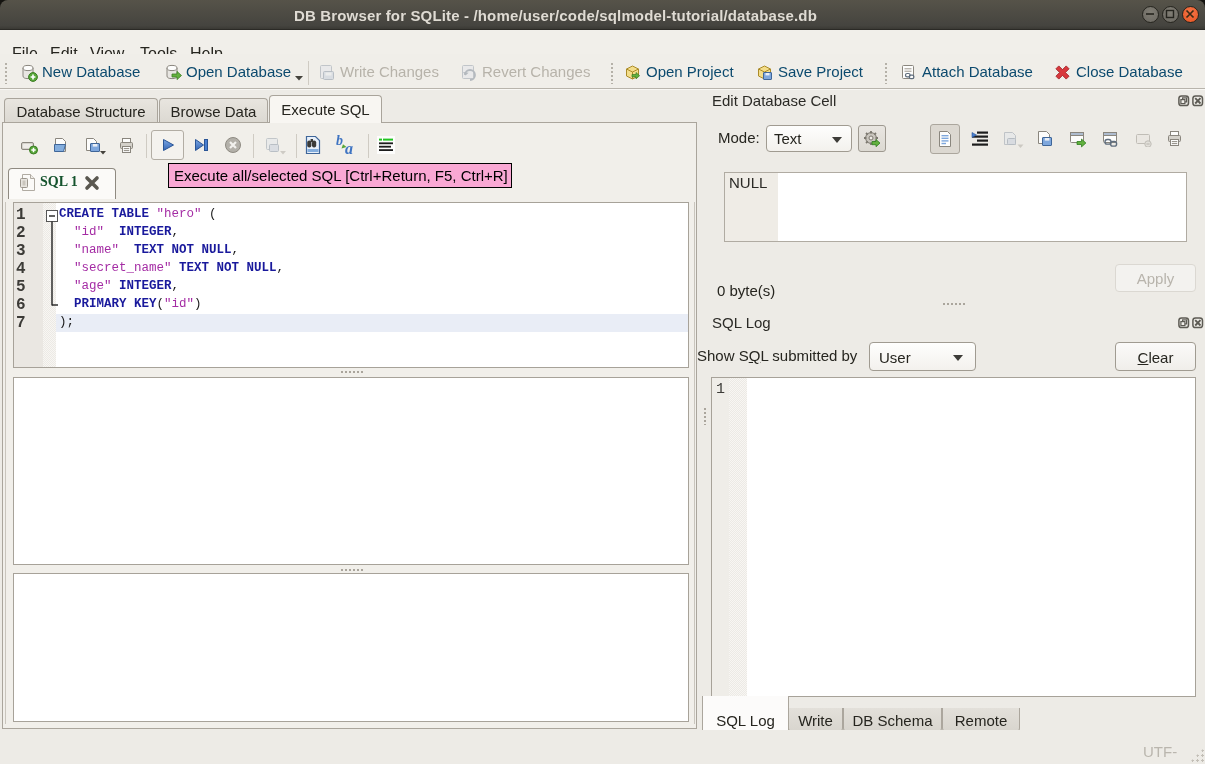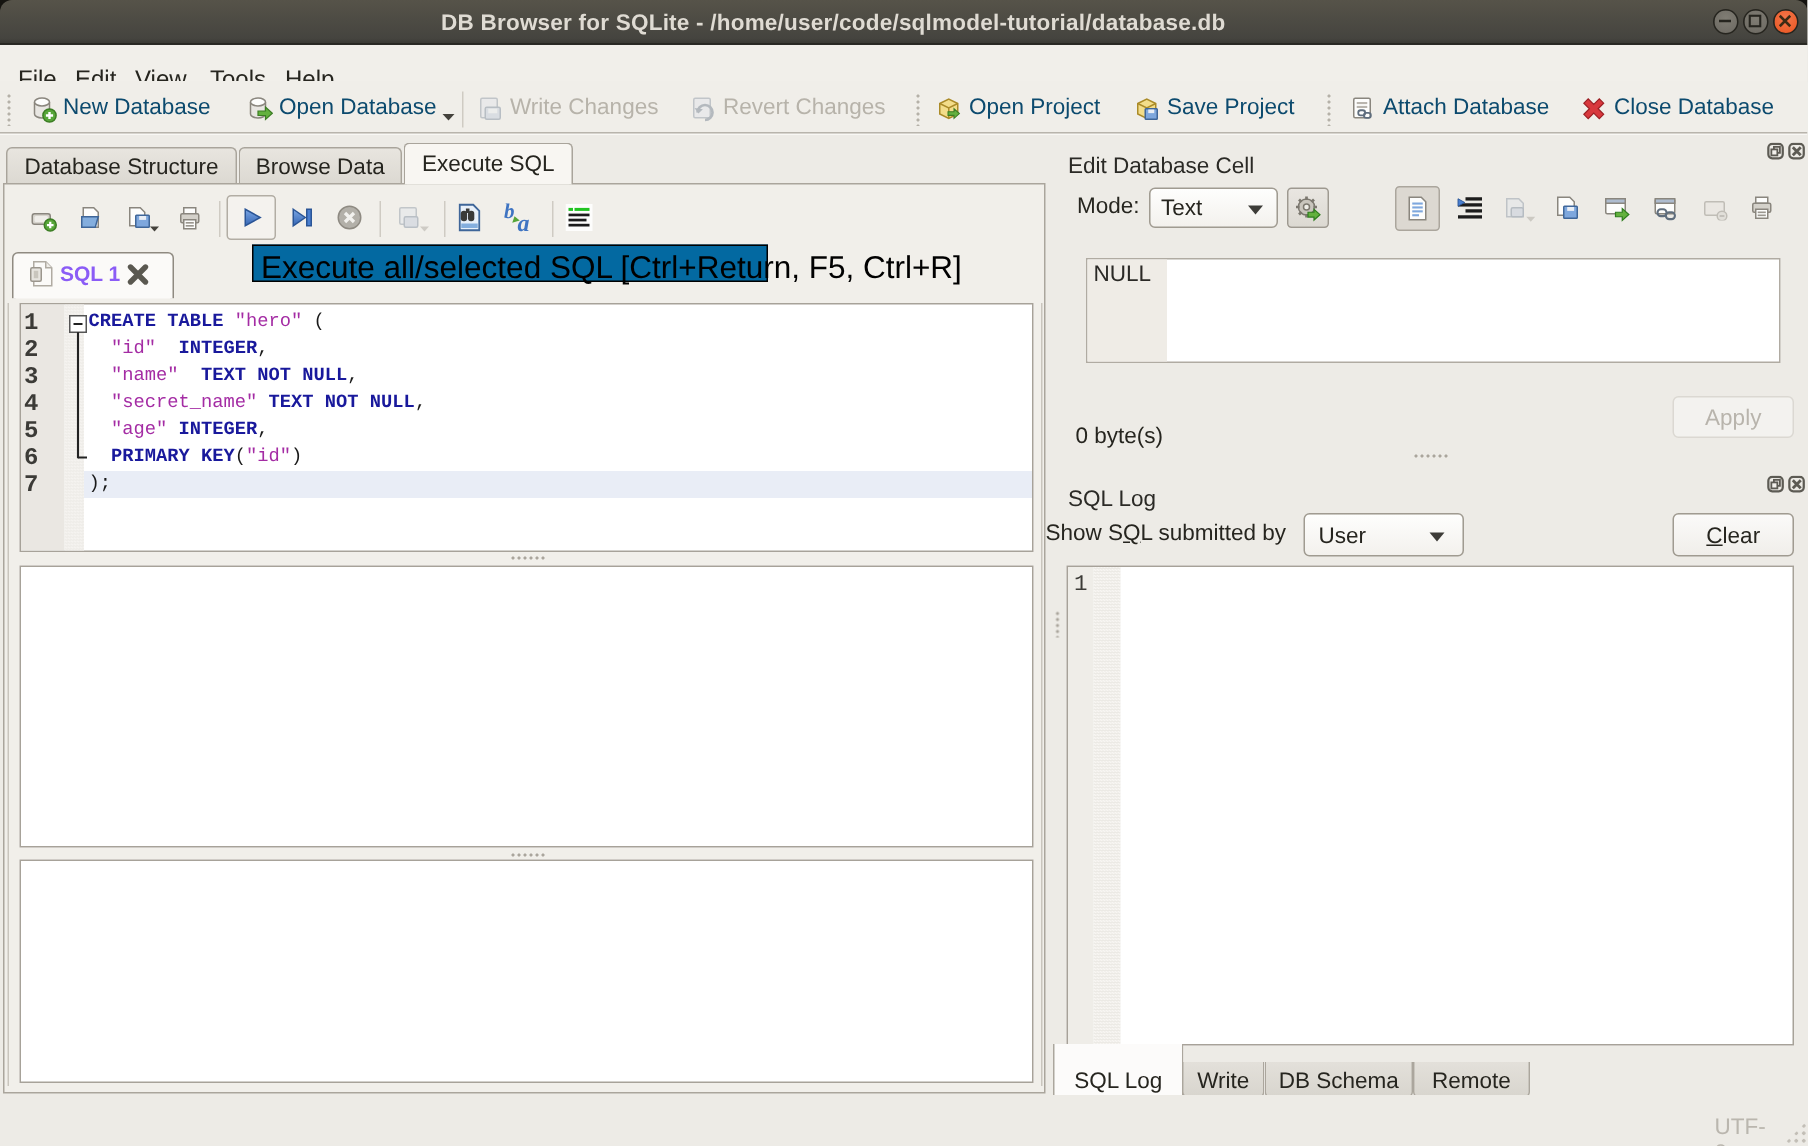--- a/index.html
+++ b/index.html
@@ -34,21 +34,21 @@
   .splitdots{background-image:radial-gradient(circle,#aaa59c 1px,transparent 1.1px);background-size:4px 4px;}
   
   #edgutter{background:#eae7e2;}
   #edfold{background:repeating-conic-gradient(#f8f6f3 0% 25%, #eceae5 0% 50%);background-size:2px 2px;}
   .lnum{position:absolute;left:16px;font-family:"Liberation Mono",monospace;font-size:16px;font-weight:bold;color:#3c3b37;line-height:18px;}
   .cline{position:absolute;left:59px;font-family:"Liberation Mono",monospace;font-size:12.5px;white-space:pre;color:#1a1a1a;line-height:18px;}
   .kw{color:#19199c;font-weight:bold;}
   .str{color:#a42ca4;}
   #curline{background:#e9edf6;}
   
-  .dockhdr{font-size:15px;color:#2b2a26;margin-top:10px;}
+  .dockhdr{font-size:15px;color:#2b2a26;}
   .combo{box-sizing:border-box;background:linear-gradient(#fefefd,#f3f1ed);border:1px solid #a09b91;border-radius:4px;font-size:15px;color:#26251f;}
   .combo .arr{position:absolute;width:0;height:0;border-left:5px solid transparent;border-right:5px solid transparent;border-top:6px solid #3d3c38;}
   .btn{box-sizing:border-box;background:linear-gradient(#fbfaf9,#f0eeea);border:1px solid #a09b91;border-radius:4px;font-size:15px;color:#26251f;text-align:center;}
   .btn.disabled{background:#f3f2ef;border-color:#dbd8d2;color:#b8b4ac;}
   .smalltext{font-size:15px;color:#26251f;}
   
   .btab{box-sizing:border-box;top:708px;height:24px;background:linear-gradient(#e3e0da,#d8d5ce);border:1px solid #aba69d;border-top:0;border-radius:0 0 4px 4px;font-size:15px;color:#26251f;text-align:center;padding-top:4px;}
   .btab.active{top:696px;height:38px;background:#fcfbfa;border-top:0;padding-top:16px;}
   #statusbar{left:0;top:730px;width:1205px;height:34px;background:#edebe6;}
 </style>
@@ -227,30 +227,30 @@
   <div class="abs tbsep" style="left:368px;top:134px"></div>
   <svg class="abs" style="left:377px;top:136px" width="19" height="19">
     <rect x="0" y="0" width="18" height="18" fill="#fdfdfc"></rect>
     <rect x="2" y="2.6" width="3" height="2" fill="#21c421"></rect>
     <rect x="6" y="2.6" width="10" height="2" fill="#21c421"></rect>
     <rect x="2" y="6.4" width="14" height="1.8" fill="#1c1c1c"></rect>
     <rect x="2" y="9.8" width="12" height="1.8" fill="#1c1c1c"></rect>
     <rect x="2" y="13.2" width="14" height="1.8" fill="#1c1c1c"></rect>
   </svg>
 
-  <div class="abs" style="left:168px;top:163px;width:344px;height:25px;box-sizing:border-box;background:#0369a1;border:1px solid #000;font-size:21px;color:#000;padding:3px 0 0 5px;white-space:nowrap;">Execute all/selected SQL [Ctrl+Return, F5, Ctrl+R]</div>
+  <div class="abs" style="left:168px;top:163px;width:344px;height:25px;box-sizing:border-box;background:#f9a8d4;border:1px solid #000;font-size:15px;color:#000;padding:3px 0 0 5px;white-space:nowrap;">Execute all/selected SQL [Ctrl+Return, F5, Ctrl+R]</div>
 
   <div class="abs" style="left:8px;top:168px;width:108px;height:31px;background:#fbfaf8;border:1px solid #8f8a81;border-bottom:0;border-radius:4px 4px 0 0;box-sizing:border-box;"></div>
   <svg class="abs" style="left:19px;top:173px" width="18" height="19">
     <path d="M3.5 1.5 h8 l4 4 v12 h-12 z" fill="#fbfaf8" stroke="#b0aba2"></path>
     <path d="M11.5 1.5 v4 h4" fill="#efede8" stroke="#b0aba2"></path>
     <rect x="1.5" y="5.5" width="7" height="9" rx="1" fill="#e7e4df" stroke="#9b968d"></rect>
     <rect x="3.5" y="7.5" width="3" height="5" fill="#c9c5bd"></rect>
   </svg>
-  <div class="abs" style="left:40px;top:174px;font-size:14px;font-weight:bold;color:#8b5cf6;">SQL 1</div>
+  <div class="abs" style="left:40px;top:174px;font-size:14px;font-weight:bold;color:#14532d;font-family:Liberation Serif, serif;">SQL 1</div>
   <svg class="abs" style="left:84px;top:175px" width="16" height="16">
       <path d="M3 3 L13 13 M13 3 L3 13" stroke="#5a5850" stroke-width="3.6" stroke-linecap="round"></path>
     </svg>
 
   <div class="abs pane" style="left:13px;top:202px;width:676px;height:166px;"></div>
   <div class="abs" id="edgutter" style="left:14px;top:203px;width:29px;height:164px;"></div>
   <div class="abs" id="edfold" style="left:43px;top:203px;width:13px;height:164px;"></div>
   <div class="abs" id="curline" style="left:56px;top:314px;width:632px;height:18px;"></div>
   <div class="abs lnum" style="top:206px;">1</div>
   <div class="abs lnum" style="top:224px;">2</div>

